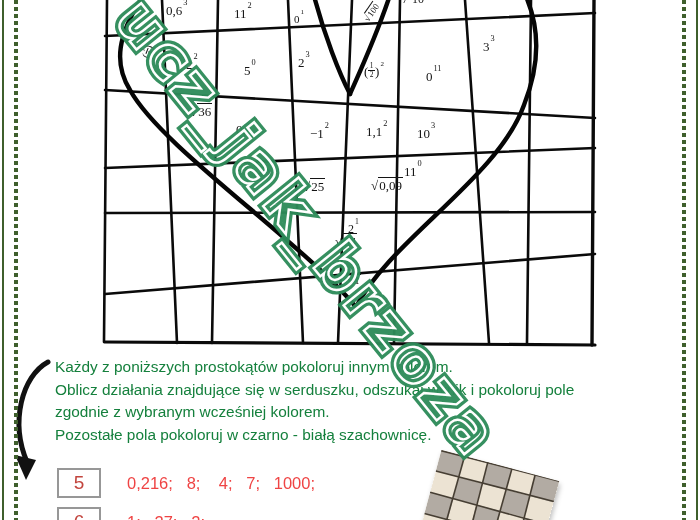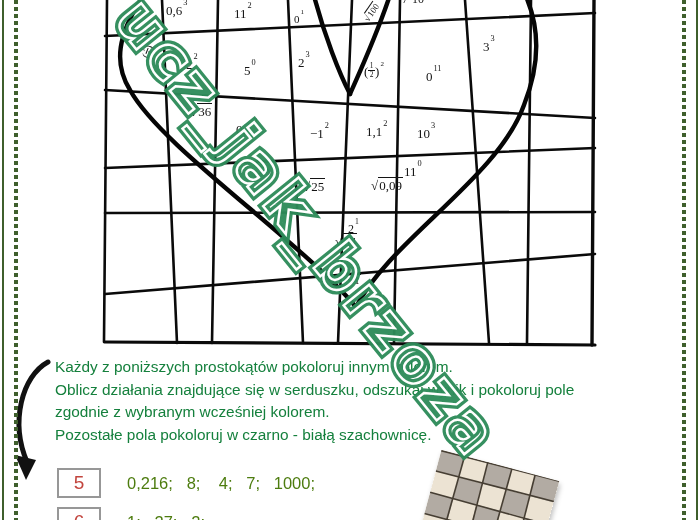--- a/index.html
+++ b/index.html
@@ -25,21 +25,21 @@
   
   svg.arrow{position:absolute;left:6px;top:352px;z-index:3;}
   
   .instructions{position:absolute;left:55px;top:356px;width:580px;z-index:3;
         color:#15803d;font-size:15.4px;line-height:22.6px;}
   
   .color-row{position:absolute;left:57px;z-index:3;display:flex;align-items:center;}
   .num-box{width:40px;height:26px;border:2px solid #979797;background:#fff;
         display:flex;align-items:center;justify-content:center;
         font-size:19px;color:#c2453e;}
-  .row-values{margin-left:26px;font-size:16.5px;color:#4d7c0f;white-space:pre;}
+  .row-values{margin-left:26px;font-size:16.5px;color:#ef4444;white-space:pre;}
   
   .checkerboard{position:absolute;left:428px;top:464px;width:122px;height:88px;z-index:2;
         transform:rotate(15deg);box-shadow:2px 3px 5px rgba(0,0,0,0.25);}
   
   svg.watermark{position:absolute;left:0;top:0;z-index:6;pointer-events:none;}
   text.wm{font-family:"DejaVu Sans","Liberation Sans",sans-serif;font-weight:bold;
         font-size:60px;letter-spacing:5px;fill:none;}
   text.wm-g{stroke:#2e8c5a;stroke-width:9;opacity:0.96;}
   text.wm-w{stroke:#ffffff;stroke-width:2.4;}
 </style>

